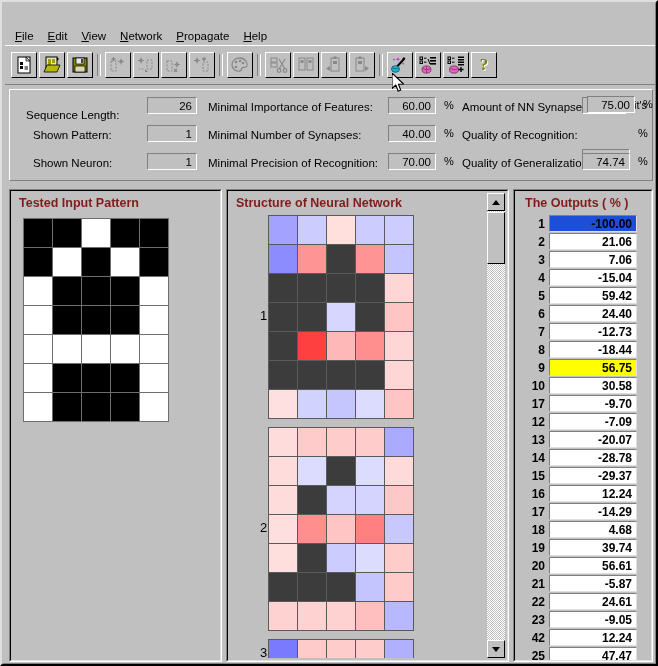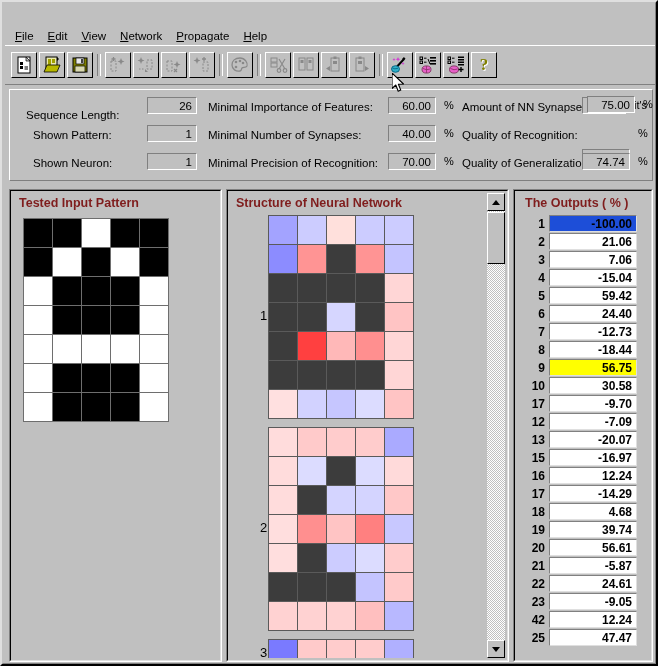--- a/index.html
+++ b/index.html
@@ -628,22 +628,26 @@
             </div>
             <div class="orow">
               <div class="oidx">12</div>
               <div class="oval">-7.09</div>
             </div>
             <div class="orow">
               <div class="oidx">13</div>
               <div class="oval">-20.07</div>
             </div>
             <div class="orow">
+              <div class="oidx">14</div>
+              <div class="oval">-28.78</div>
+            </div>
+            <div class="orow">
               <div class="oidx">15</div>
-              <div class="oval">-16.97</div>
+              <div class="oval">-29.37</div>
             </div>
             <div class="orow">
               <div class="oidx">16</div>
               <div class="oval">12.24</div>
             </div>
             <div class="orow">
               <div class="oidx">17</div>
               <div class="oval">-14.29</div>
             </div>
             <div class="orow">

